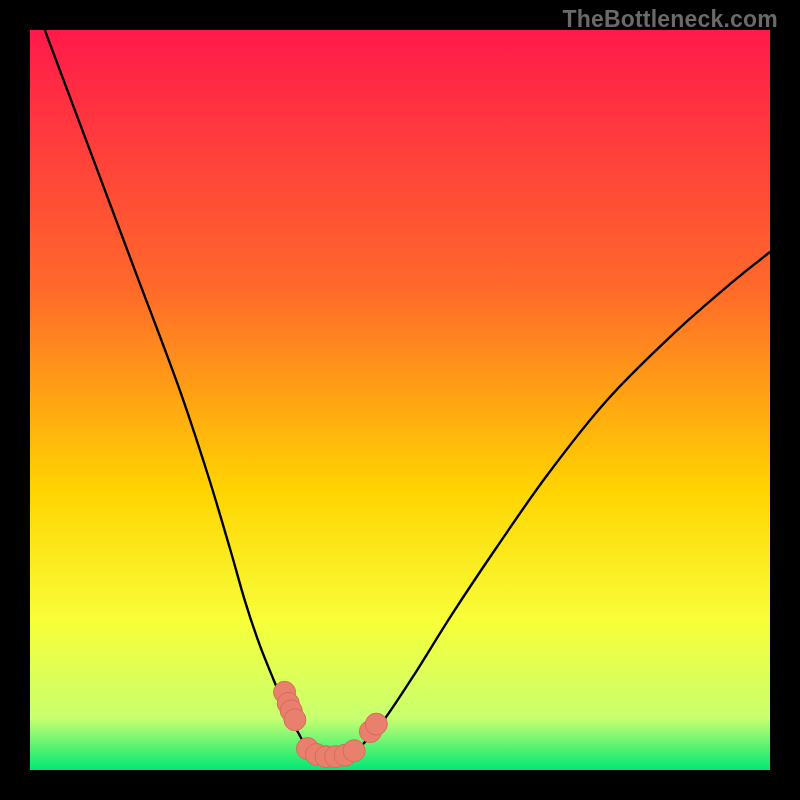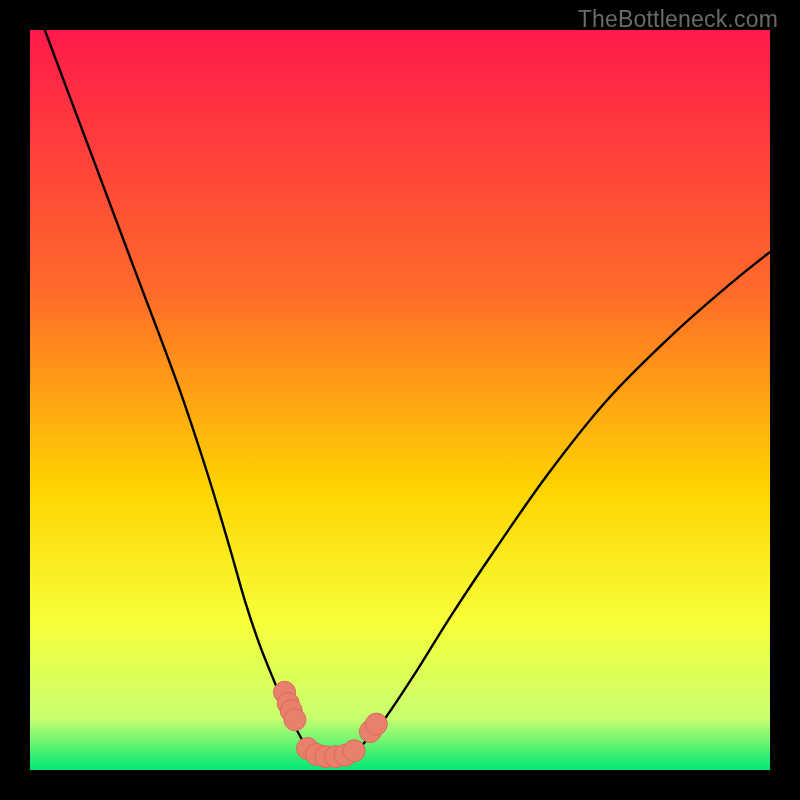--- a/index.html
+++ b/index.html
@@ -25,21 +25,21 @@
     height: 740px;
     overflow: hidden;
   }
   .watermark {
     position: absolute;
     top: 6px;
     right: 22px;
     color: #6a6a6a;
     font-size: 23px;
     letter-spacing: 0.2px;
-    font-weight: 400;
+    font-weight: 700;
     z-index: 10;
   }
   svg { display: block; }
 </style>
 </head>
 <body>
 
 <div class="frame"></div>
 
 <div class="watermark">TheBottleneck.com</div>

